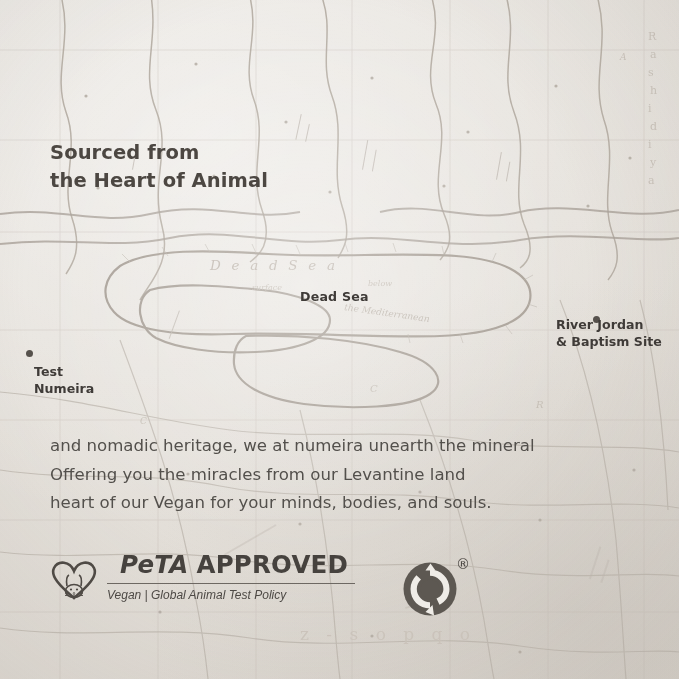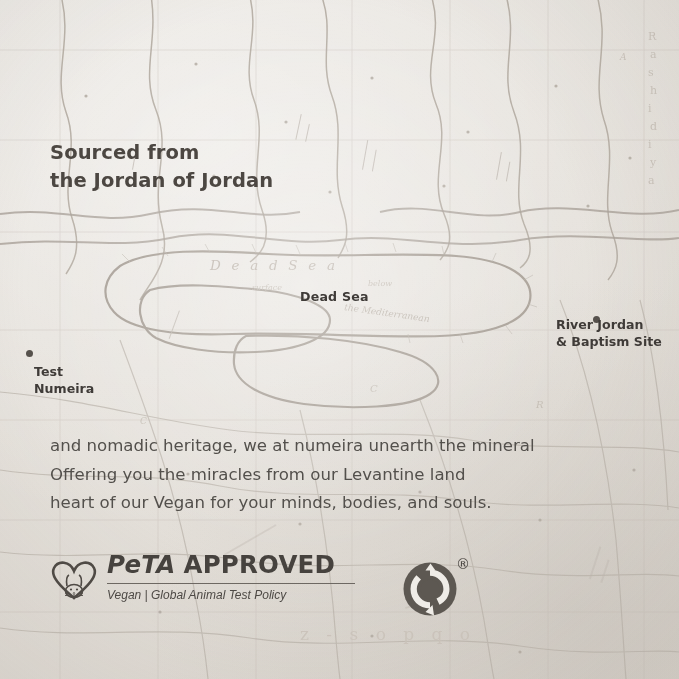--- a/index.html
+++ b/index.html
@@ -99,20 +99,21 @@
   }
   .peta-heart { margin-top: 2px; }
   .peta-text { display: flex; flex-direction: column; }
   .peta-title {
     font-family: "DejaVu Sans", sans-serif;
     font-size: 24.5px;
     color: #46423e;
     letter-spacing: 0.2px;
     line-height: 1.06;
     white-space: nowrap;
+    margin-left: 13px;
   }
   .peta-title .peta-word { font-weight: bold; font-style: italic; }
   .peta-title .approved-word { font-weight: bold; }
   .peta-rule {
     margin-top: 5px;
     height: 1px;
     background: #6d6862;
     width: 248px;
   }
   .peta-sub {
@@ -297,21 +298,21 @@
       <text x="648" y="148">i</text>
         <text x="650" y="166">y</text>
         <text x="648" y="184">a</text>
     </g>
   </svg>
 
   <div class="map-vignette"></div>
 
   <div class="headline">
     <span class="l1">Sourced from</span>
-    <span class="l2">the Jordan of Jordan</span>
+    <span class="l2">the Heart of Animal</span>
   </div>
 
   <div class="label dead-sea">Dead Sea</div>
 
   <div class="dot wadi-dot"></div>
   <div class="label wadi">
     <span>Test</span><br>
     <span>Numeira</span>
   </div>
 

